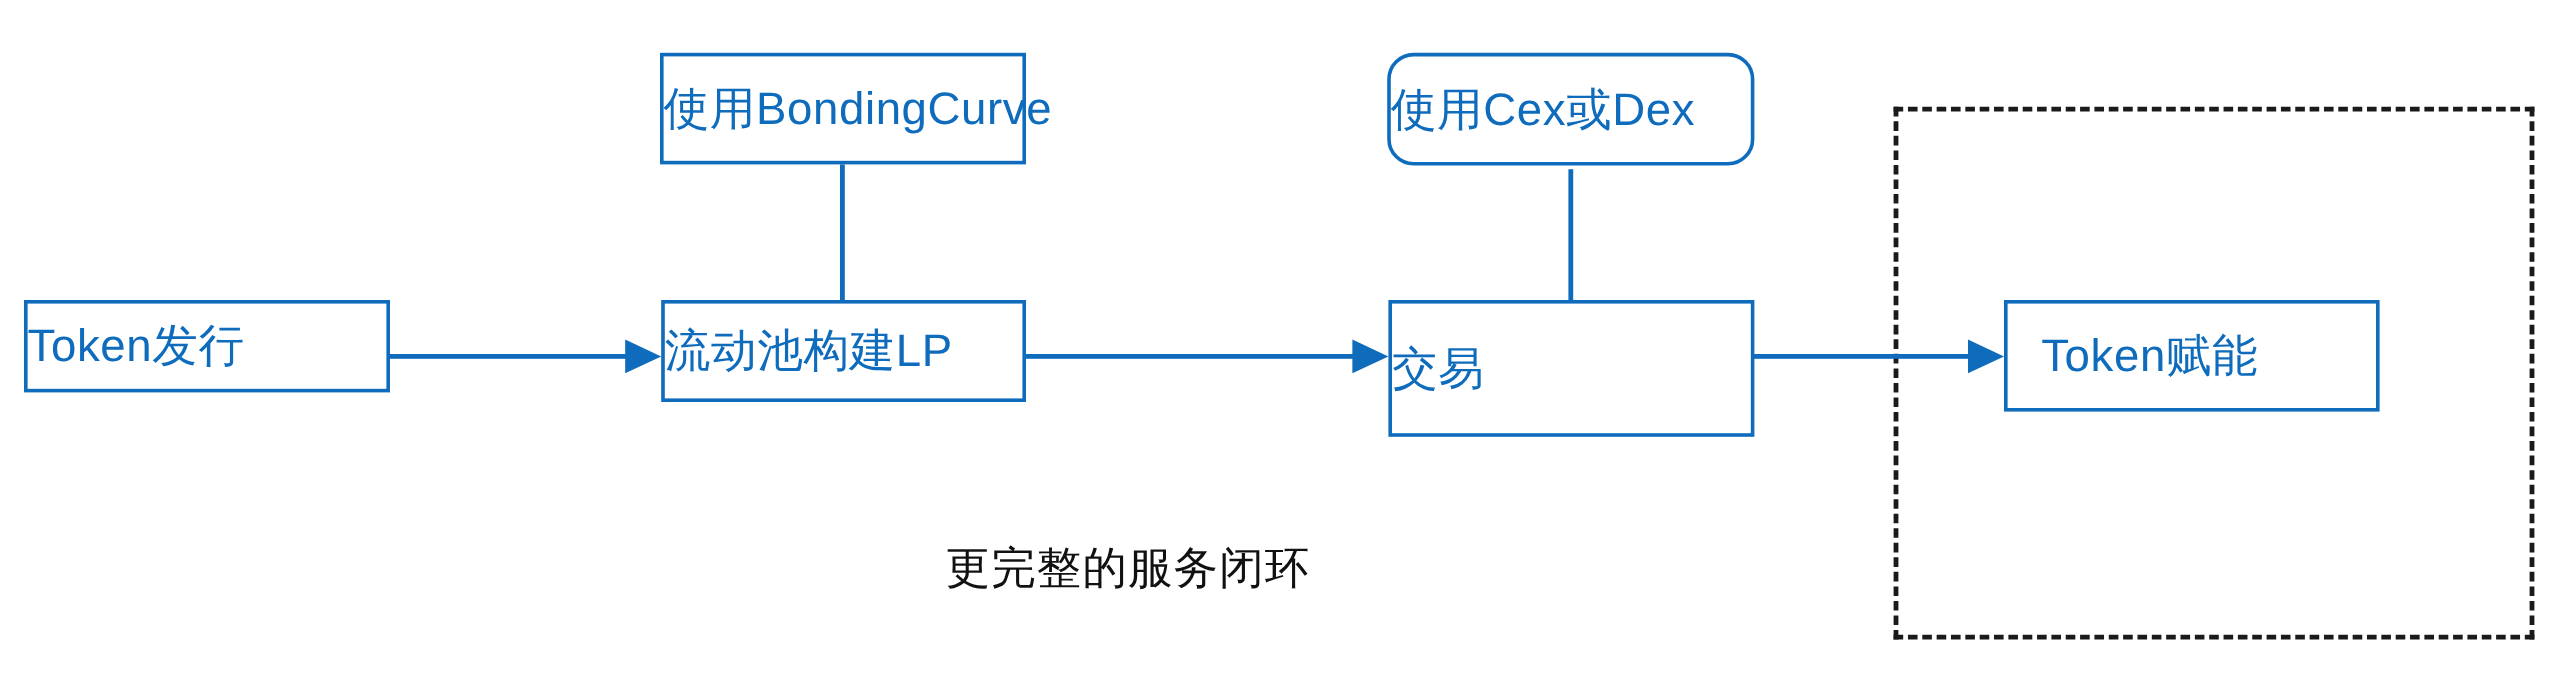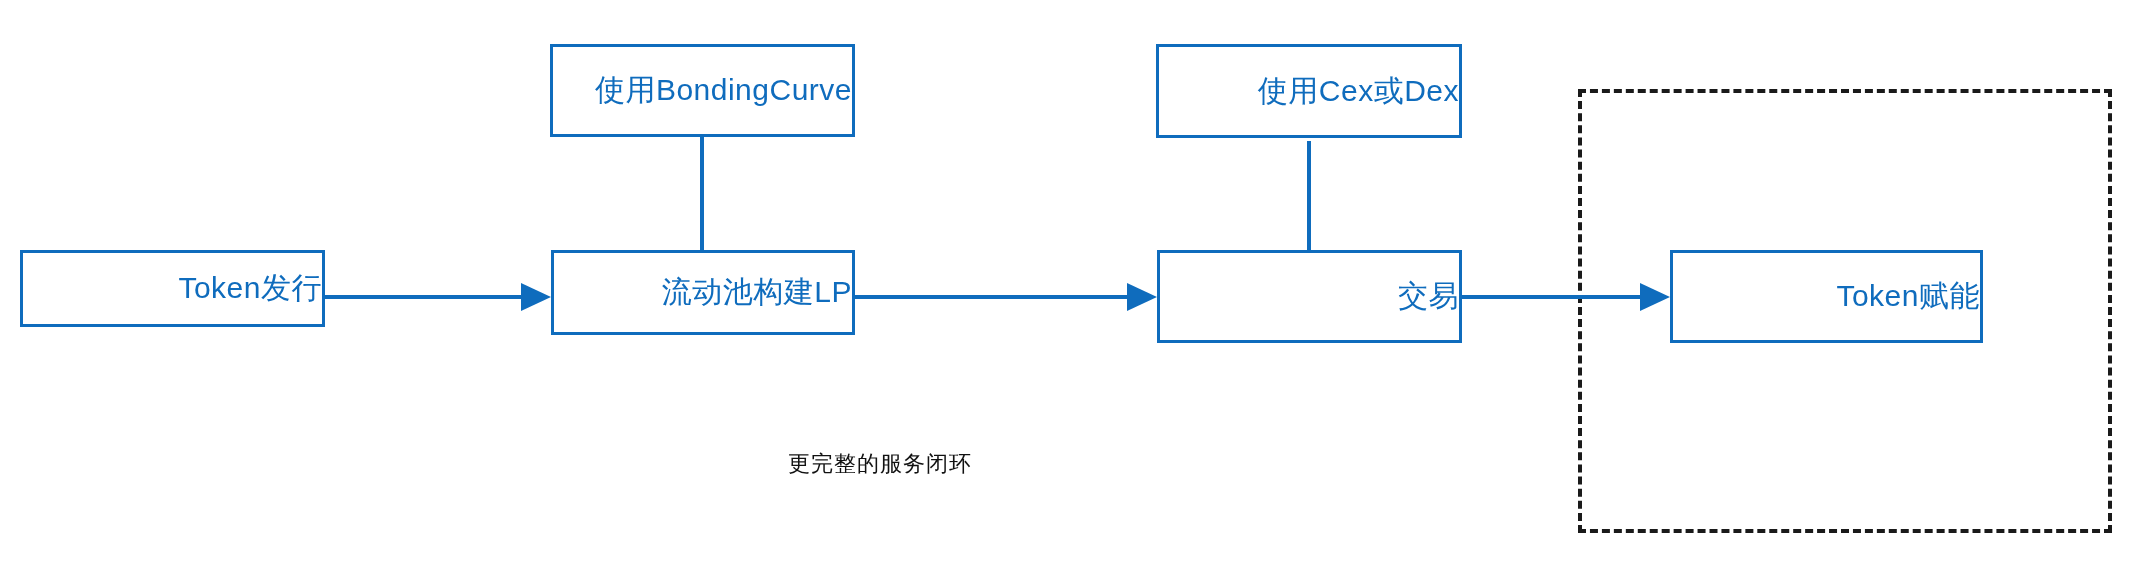--- a/index.html
+++ b/index.html
@@ -14,33 +14,33 @@
     background:var(--bg);
     font-family:"Liberation Sans","DejaVu Sans",sans-serif;
     overflow:hidden;
   }
   .node{
     position:absolute;
     box-sizing:border-box;
     border:3px solid var(--accent);
     background:var(--bg);
     color:var(--accent);
-    display:flex;align-items:center;justify-content:flex-end;
-    font-size:30px;
+    display:flex;align-items:center;justify-content:flex-start;
+    font-size:38px;
     letter-spacing:.5px;
     white-space:nowrap;
   }
   
   .n-token-issue  {left:20px;  top:250px; width:305px; height:77px;}
   .n-lp-build     {left:551px; top:250px; width:304px; height:85px;}
-  .n-trade        {left:1157px;top:250px; width:305px; height:93px;}
-  .n-token-empower{left:1670px;top:250px; width:313px; height:93px;}
+  .n-trade        {left:1157px;top:250px; width:305px; height:114px;}
+  .n-token-empower{left:1670px;top:250px; width:313px; height:93px;padding-left:28px;}
   
   .n-bonding-curve{left:550px; top:44px;  width:305px; height:93px;}
-  .n-cex-dex      {left:1156px;top:44px;  width:306px; height:94px;}
+  .n-cex-dex      {left:1156px;top:44px;  width:306px; height:94px;border-radius:22px;}
 
   
   .dashed-frame{
     position:absolute;
     left:1578px;top:89px;width:534px;height:444px;
     box-sizing:border-box;
     border:4px dashed var(--dash);
     background:transparent;
   }
 
@@ -61,21 +61,21 @@
     border-bottom:14px solid transparent;
     border-left:30px solid var(--accent);
   }
   .arrow-1{left:325px; top:283px;width:226px;}
   .arrow-2{left:855px; top:283px;width:302px;}
   .arrow-3{left:1461px;top:283px;width:209px;}
 
   .caption{
     position:absolute;
     left:788px;top:449px;
-    font-size:22px;
+    font-size:37px;
     color:#111111;
     letter-spacing:1px;
     white-space:nowrap;
   }
 </style>
 </head>
 <body>
 
 <div class="canvas">
 

